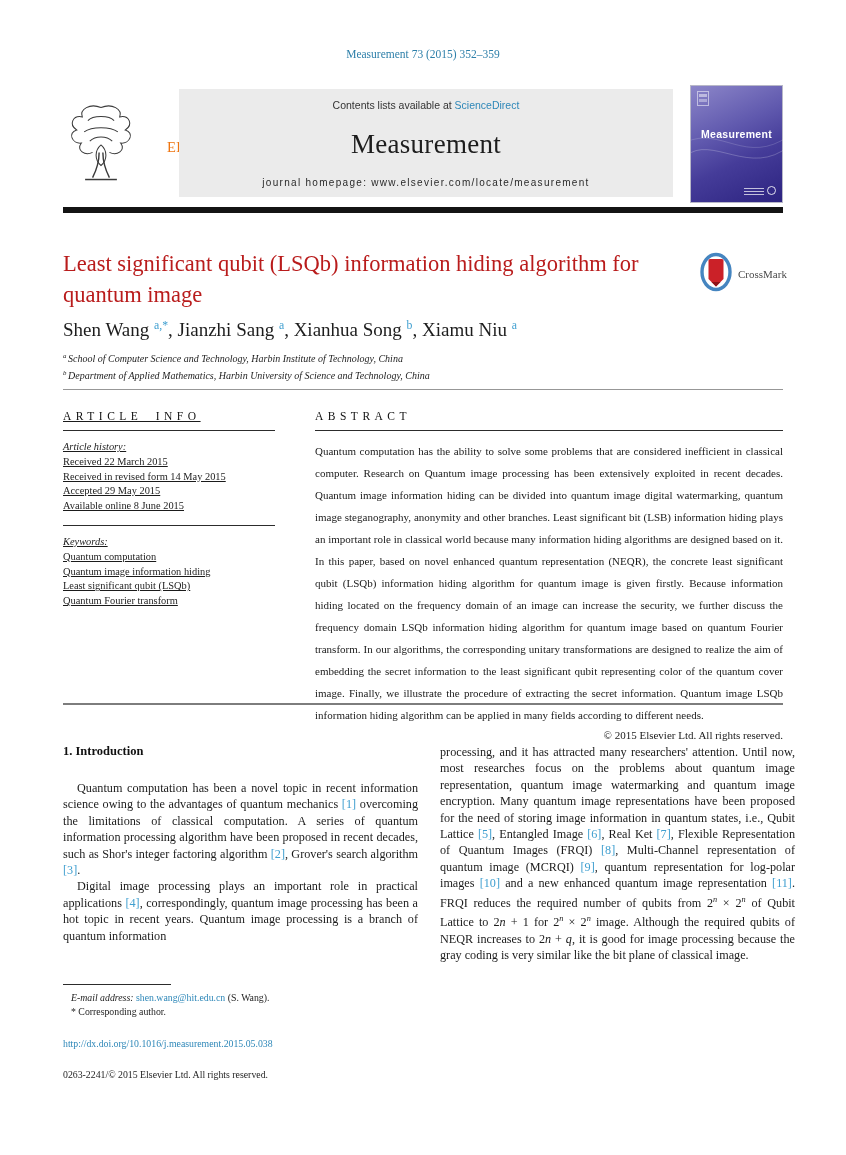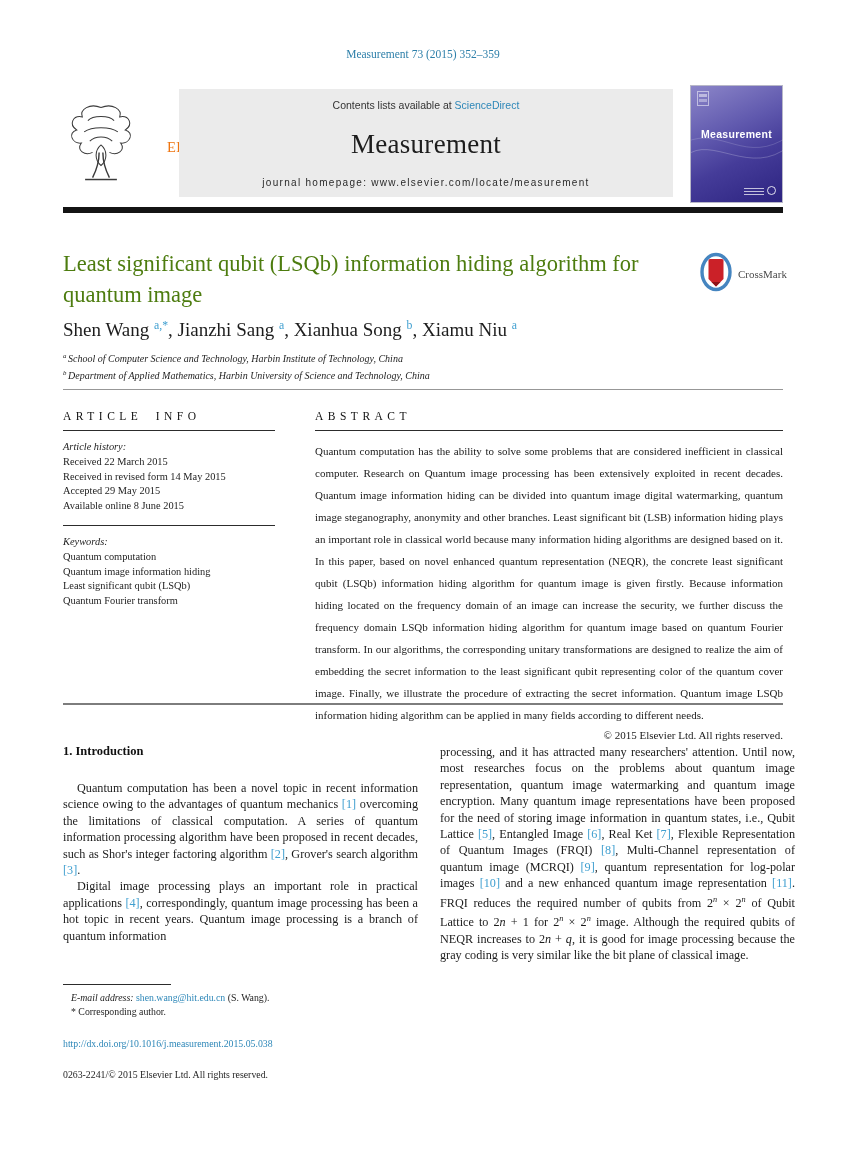--- a/index.html
+++ b/index.html
@@ -35,35 +35,35 @@
     border:1px solid rgba(255,255,255,.65); opacity:.8; }
   .cover-minilogo::before { content:""; display:block; margin:2px 1px; height:3px; background:rgba(255,255,255,.6); }
   .cover-minilogo::after { content:""; display:block; margin:2px 1px; height:3px; background:rgba(255,255,255,.45); }
   .cover-footmark { position:absolute; bottom:7px; right:6px; display:flex; gap:3px; align-items:flex-end; }
   .cover-footmark .bars { width:20px; }
   .cover-footmark .bars i { display:block; height:1.5px; background:rgba(255,255,255,.7); margin-top:1.5px; }
   .cover-footmark .orb { width:9px; height:9px; border-radius:50%; border:1.5px solid rgba(255,255,255,.85); }
   .black-bar { position:absolute; top:207px; left:63px; width:720px; height:6px; background:#141414; }
   
   .title { position:absolute; top:248px; left:63px; width:640px;
-    font-size:22.5px; line-height:31px; color:#4d7c0f; }
+    font-size:22.5px; line-height:31px; color:#b91c1c; }
   .crossmark { position:absolute; top:252px; left:699px; display:flex; align-items:center; gap:5px; }
   .crossmark-text { font-family:"Liberation Serif",serif; font-size:11px; color:#4a4a4a; }
   .authors { position:absolute; top:319px; left:63px; font-size:19px; color:#1d1d1d; }
   .sup { vertical-align:super; font-size:0.62em; color:#3f9fd0; }
   .supb { vertical-align:super; font-size:0.68em; color:#1b1b1b; }
   .supn { vertical-align:super; font-size:0.68em; font-style:italic; }
   .it { font-style:italic; }
   .ref { color:#3f9fd0; }
   .link { color:#2d87b8; }
   .affils { position:absolute; top:349px; left:63px; font-size:10px; font-style:italic; line-height:13.5px; color:#1d1d1d; }
   .rule-thin { position:absolute; top:389px; left:63px; width:720px; height:1px; background:#979797; }
   
   .meta { position:absolute; top:410px; left:63px; width:720px; display:flex; }
-  .info-col { width:212px; }
+  .info-col { width:212px;text-decoration:underline; }
   .abs-col { margin-left:40px; width:468px; }
   .col-heading { font-size:11.5px; letter-spacing:4.5px; word-spacing:6px; color:#111; }
   .heading-rule { height:1px; background:#2c2c2c; margin-top:8px; }
   .mid-rule { height:1px; background:#2c2c2c; margin-top:11px; }
   .info-block { margin-top:9px; font-size:10.4px; line-height:14.8px; color:#1d1d1d; }
   .info-label { font-style:italic; }
   .abs-text { margin-top:9px; font-size:11px; line-height:22px; text-align:justify; color:#1a1a1a; }
   .abs-copyright { font-size:11px; text-align:right; margin-top:3px; color:#1a1a1a; }
   .rule-gray { position:absolute; top:703px; left:63px; width:720px; height:2px; background:#7d7d7d; }
   

